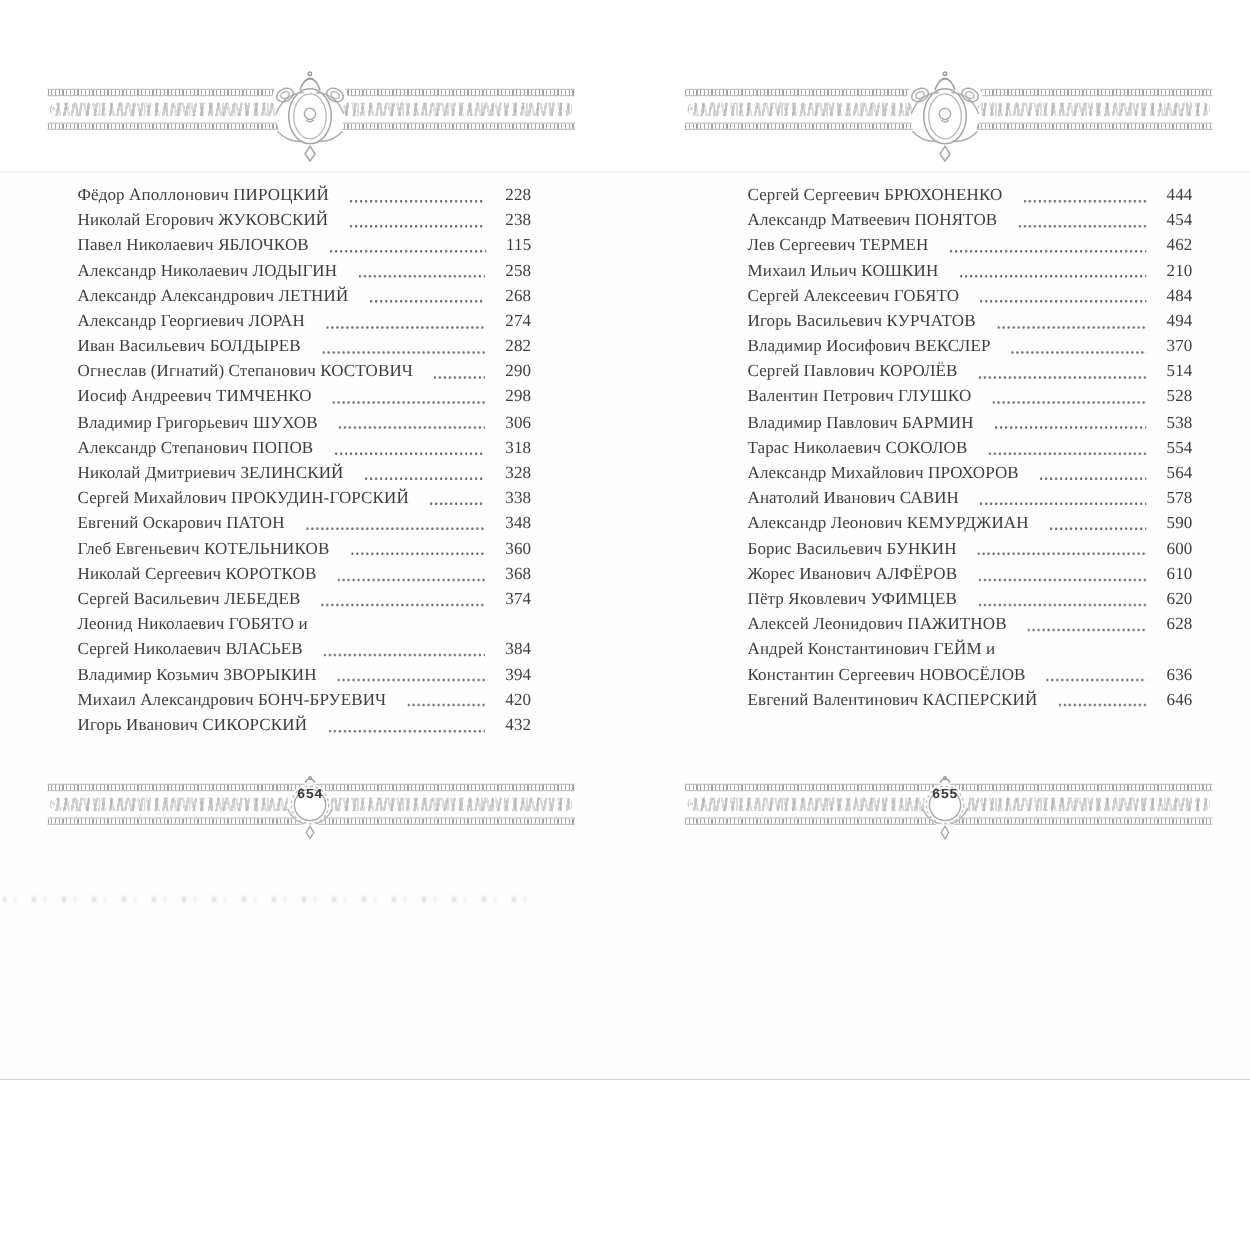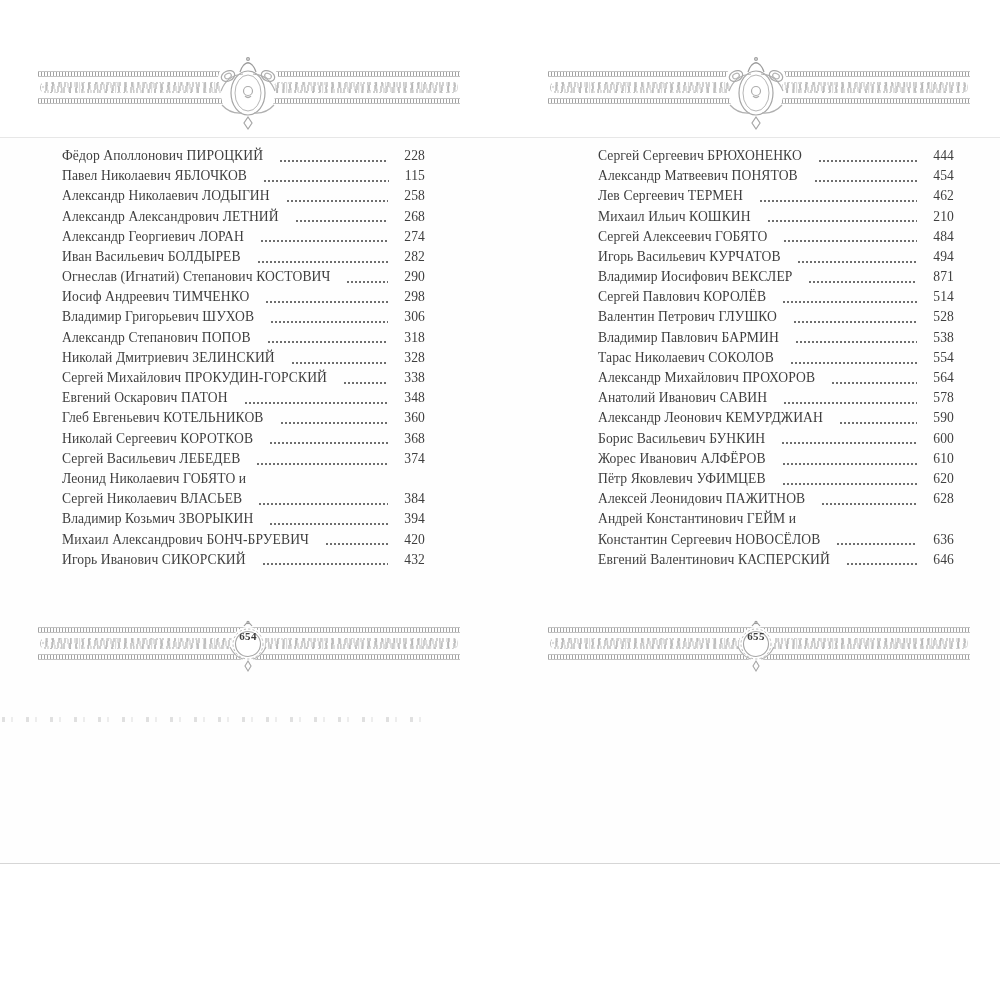--- a/index.html
+++ b/index.html
@@ -43,21 +43,21 @@
   .vine {
     height: 11px; margin: 5px 2px 5px 2px; border-radius: 5px; opacity: .85;
     background:
       repeating-linear-gradient(100deg, rgba(145,145,145,.50) 0 2px, transparent 2px 6px),
       repeating-linear-gradient(78deg,  rgba(165,165,165,.42) 0 2px, transparent 2px 7px),
       repeating-radial-gradient(circle at 3px 5px, rgba(150,150,150,.40) 0 1.2px, transparent 1.6px 9px);
   }
 
   .medallion { position: absolute; }
   .medallion.top    { top: -20px; width: 120px; height: 80px; margin-left: -60px; }
-  .medallion.bottom { top: -9px;  width: 64px;  height: 56px; margin-left: -32px; }
+  .medallion.bottom { top: -9px;  width: 64px;  height: 56px; margin-left: -32px; font-family: Liberation Mono, monospace; }
   .page.left  .medallion { left: 210px; }
   .page.right .medallion { left: 208px; }
   .medallion svg { width: 100%; height: 100%; display: block; }
 
   .folio-number {
     position: absolute; top: 12px; left: 0; width: 100%;
     text-align: center; font-size: 11px; font-weight: bold; color: #3a3a3a;
     letter-spacing: .3px;
   }
 
@@ -140,20 +140,25 @@
       </div>
     </div>
 
     <div class="entries" id="left-entries">
   <div class="toc-row">
     <span class="toc-name">Фёдор Аполлонович ПИРОЦКИЙ</span>
     <span class="toc-leader"></span>
     <span class="toc-page">228</span>
   </div>
 
+  <div class="toc-row">
+    <span class="toc-name">Николай Егорович ЖУКОВСКИЙ</span>
+    <span class="toc-leader"></span>
+    <span class="toc-page">238</span>
+  </div>
 
   <div class="toc-row">
     <span class="toc-name">Павел Николаевич ЯБЛОЧКОВ</span>
     <span class="toc-leader"></span>
     <span class="toc-page">115</span>
   </div>
 
   <div class="toc-row">
     <span class="toc-name">Александр Николаевич ЛОДЫГИН</span>
     <span class="toc-leader"></span>
@@ -326,21 +331,21 @@
 
   <div class="toc-row">
     <span class="toc-name">Игорь Васильевич КУРЧАТОВ</span>
     <span class="toc-leader"></span>
     <span class="toc-page">494</span>
   </div>
 
   <div class="toc-row">
     <span class="toc-name">Владимир Иосифович ВЕКСЛЕР</span>
     <span class="toc-leader"></span>
-    <span class="toc-page">871</span>
+    <span class="toc-page">370</span>
   </div>
 
   <div class="toc-row">
     <span class="toc-name">Сергей Павлович КОРОЛЁВ</span>
     <span class="toc-leader"></span>
     <span class="toc-page">514</span>
   </div>
 
   <div class="toc-row">
     <span class="toc-name">Валентин Петрович ГЛУШКО</span>

